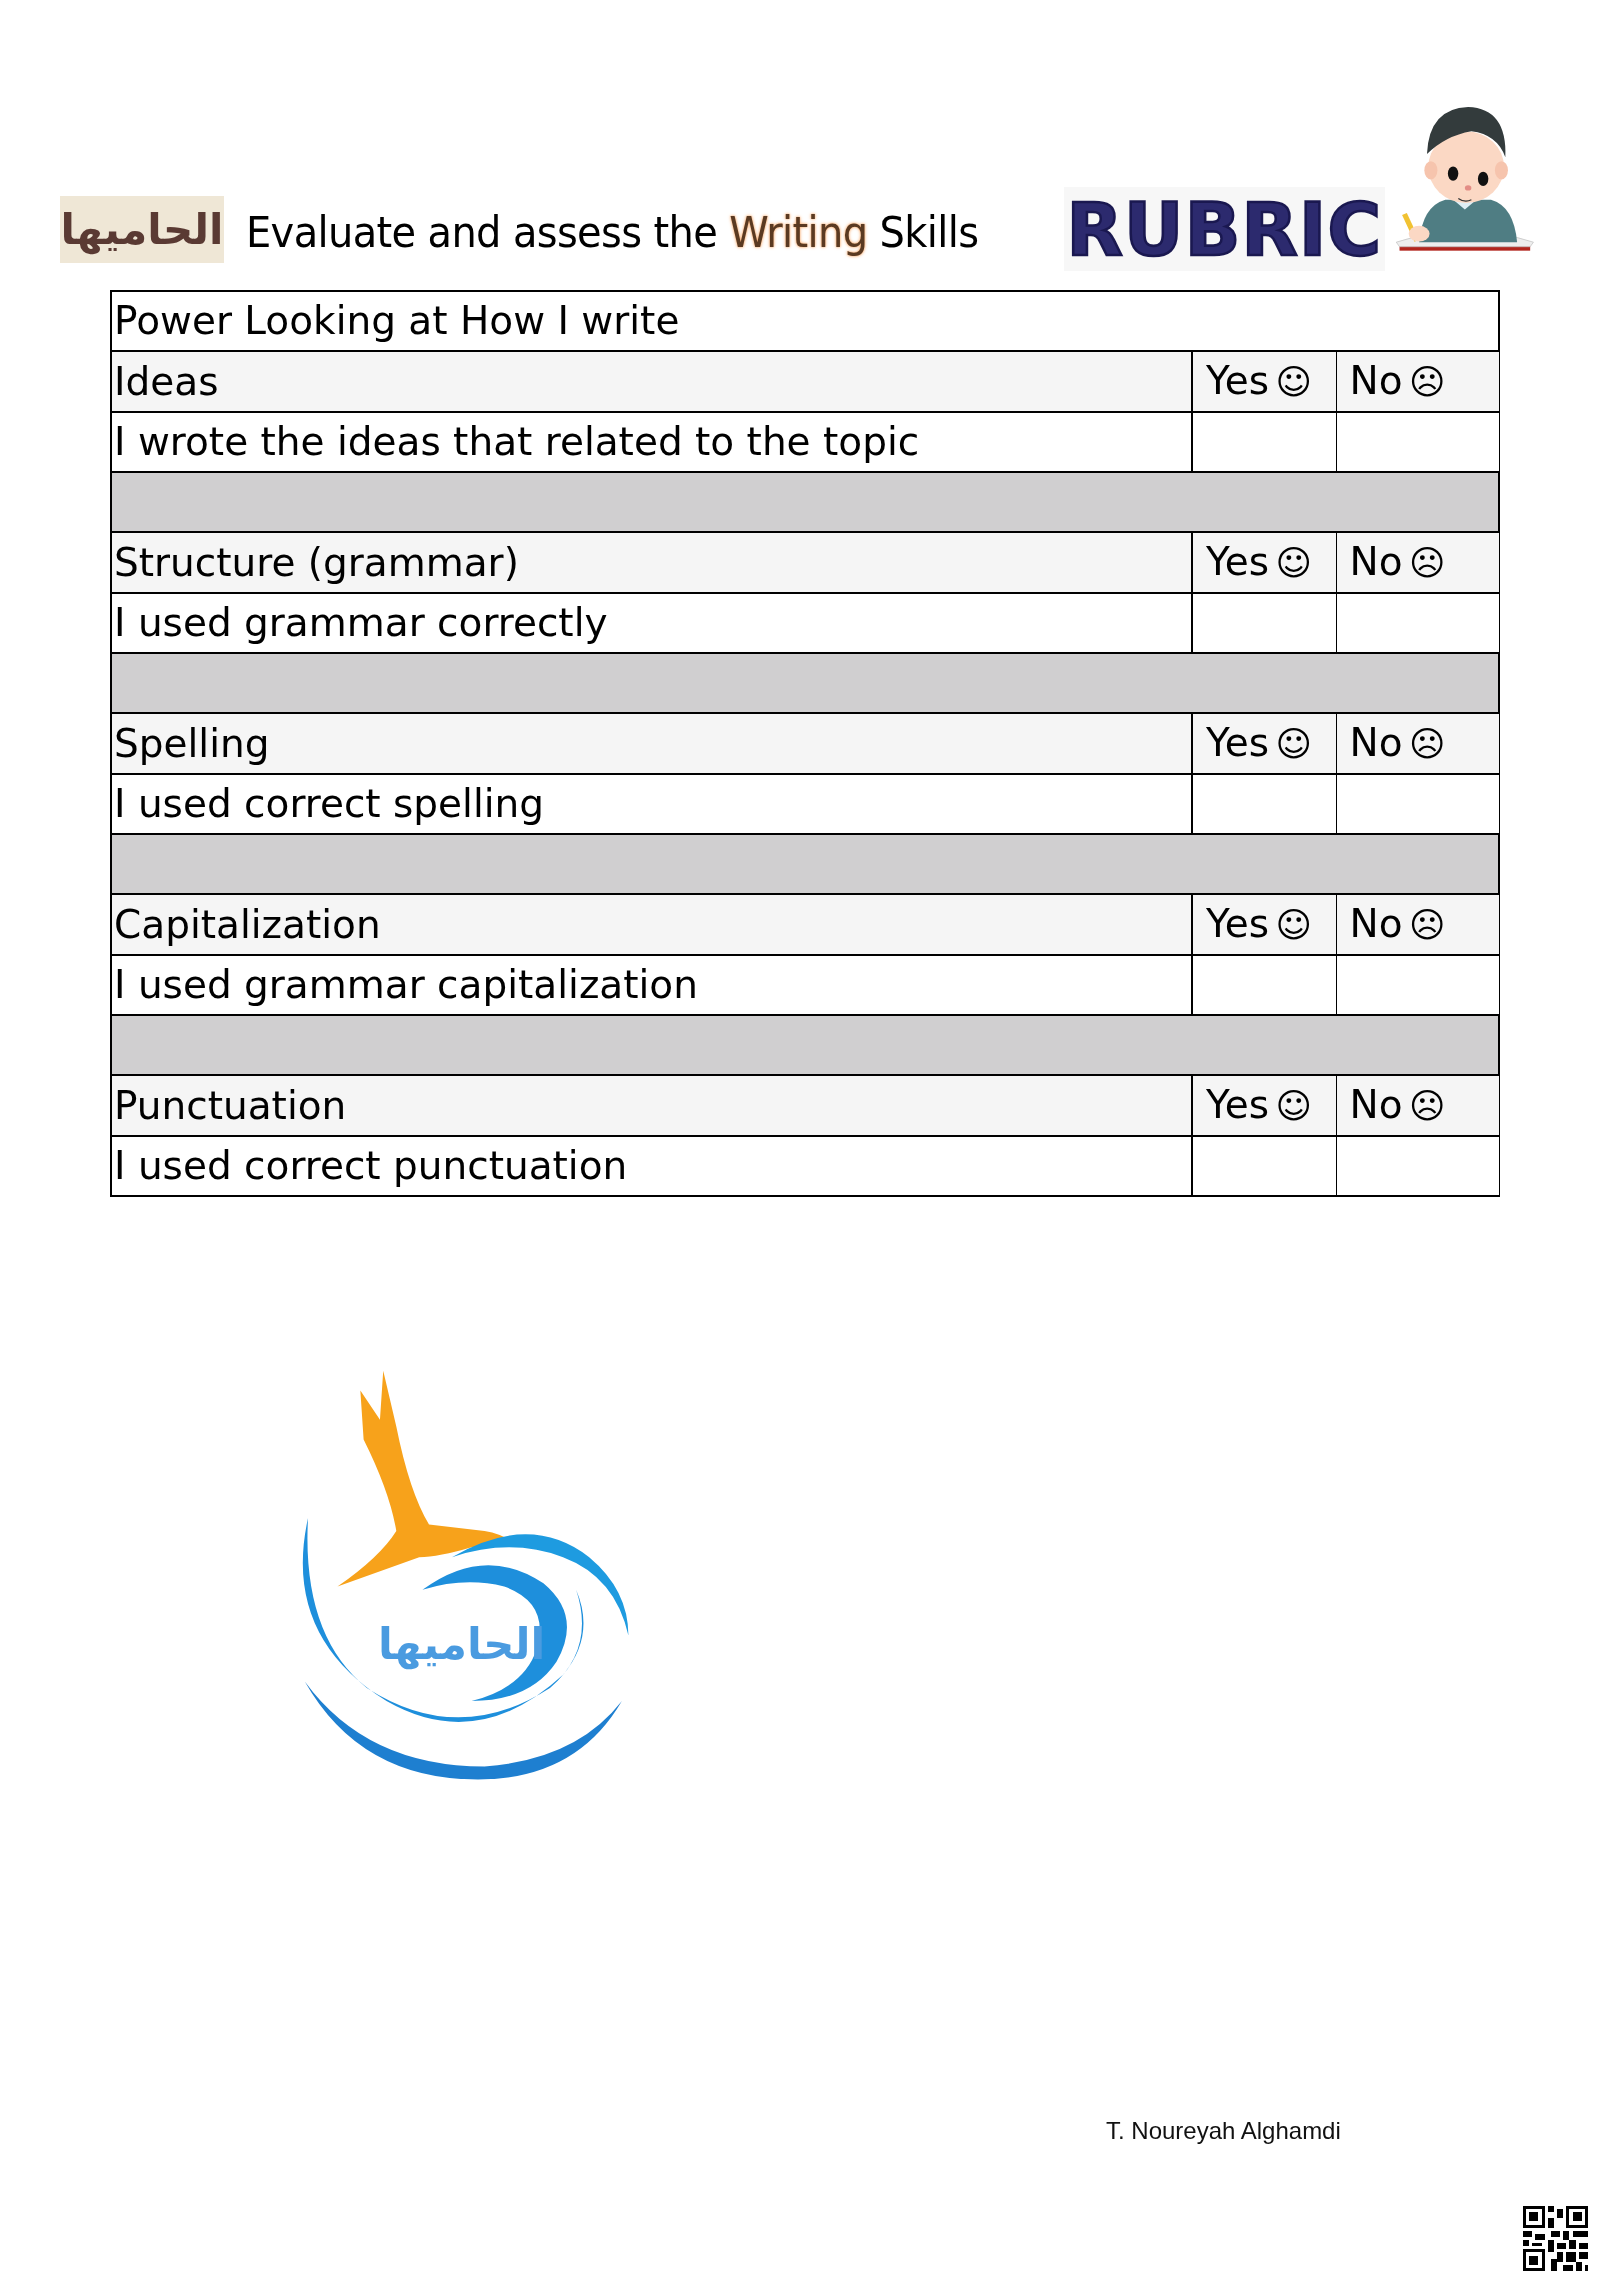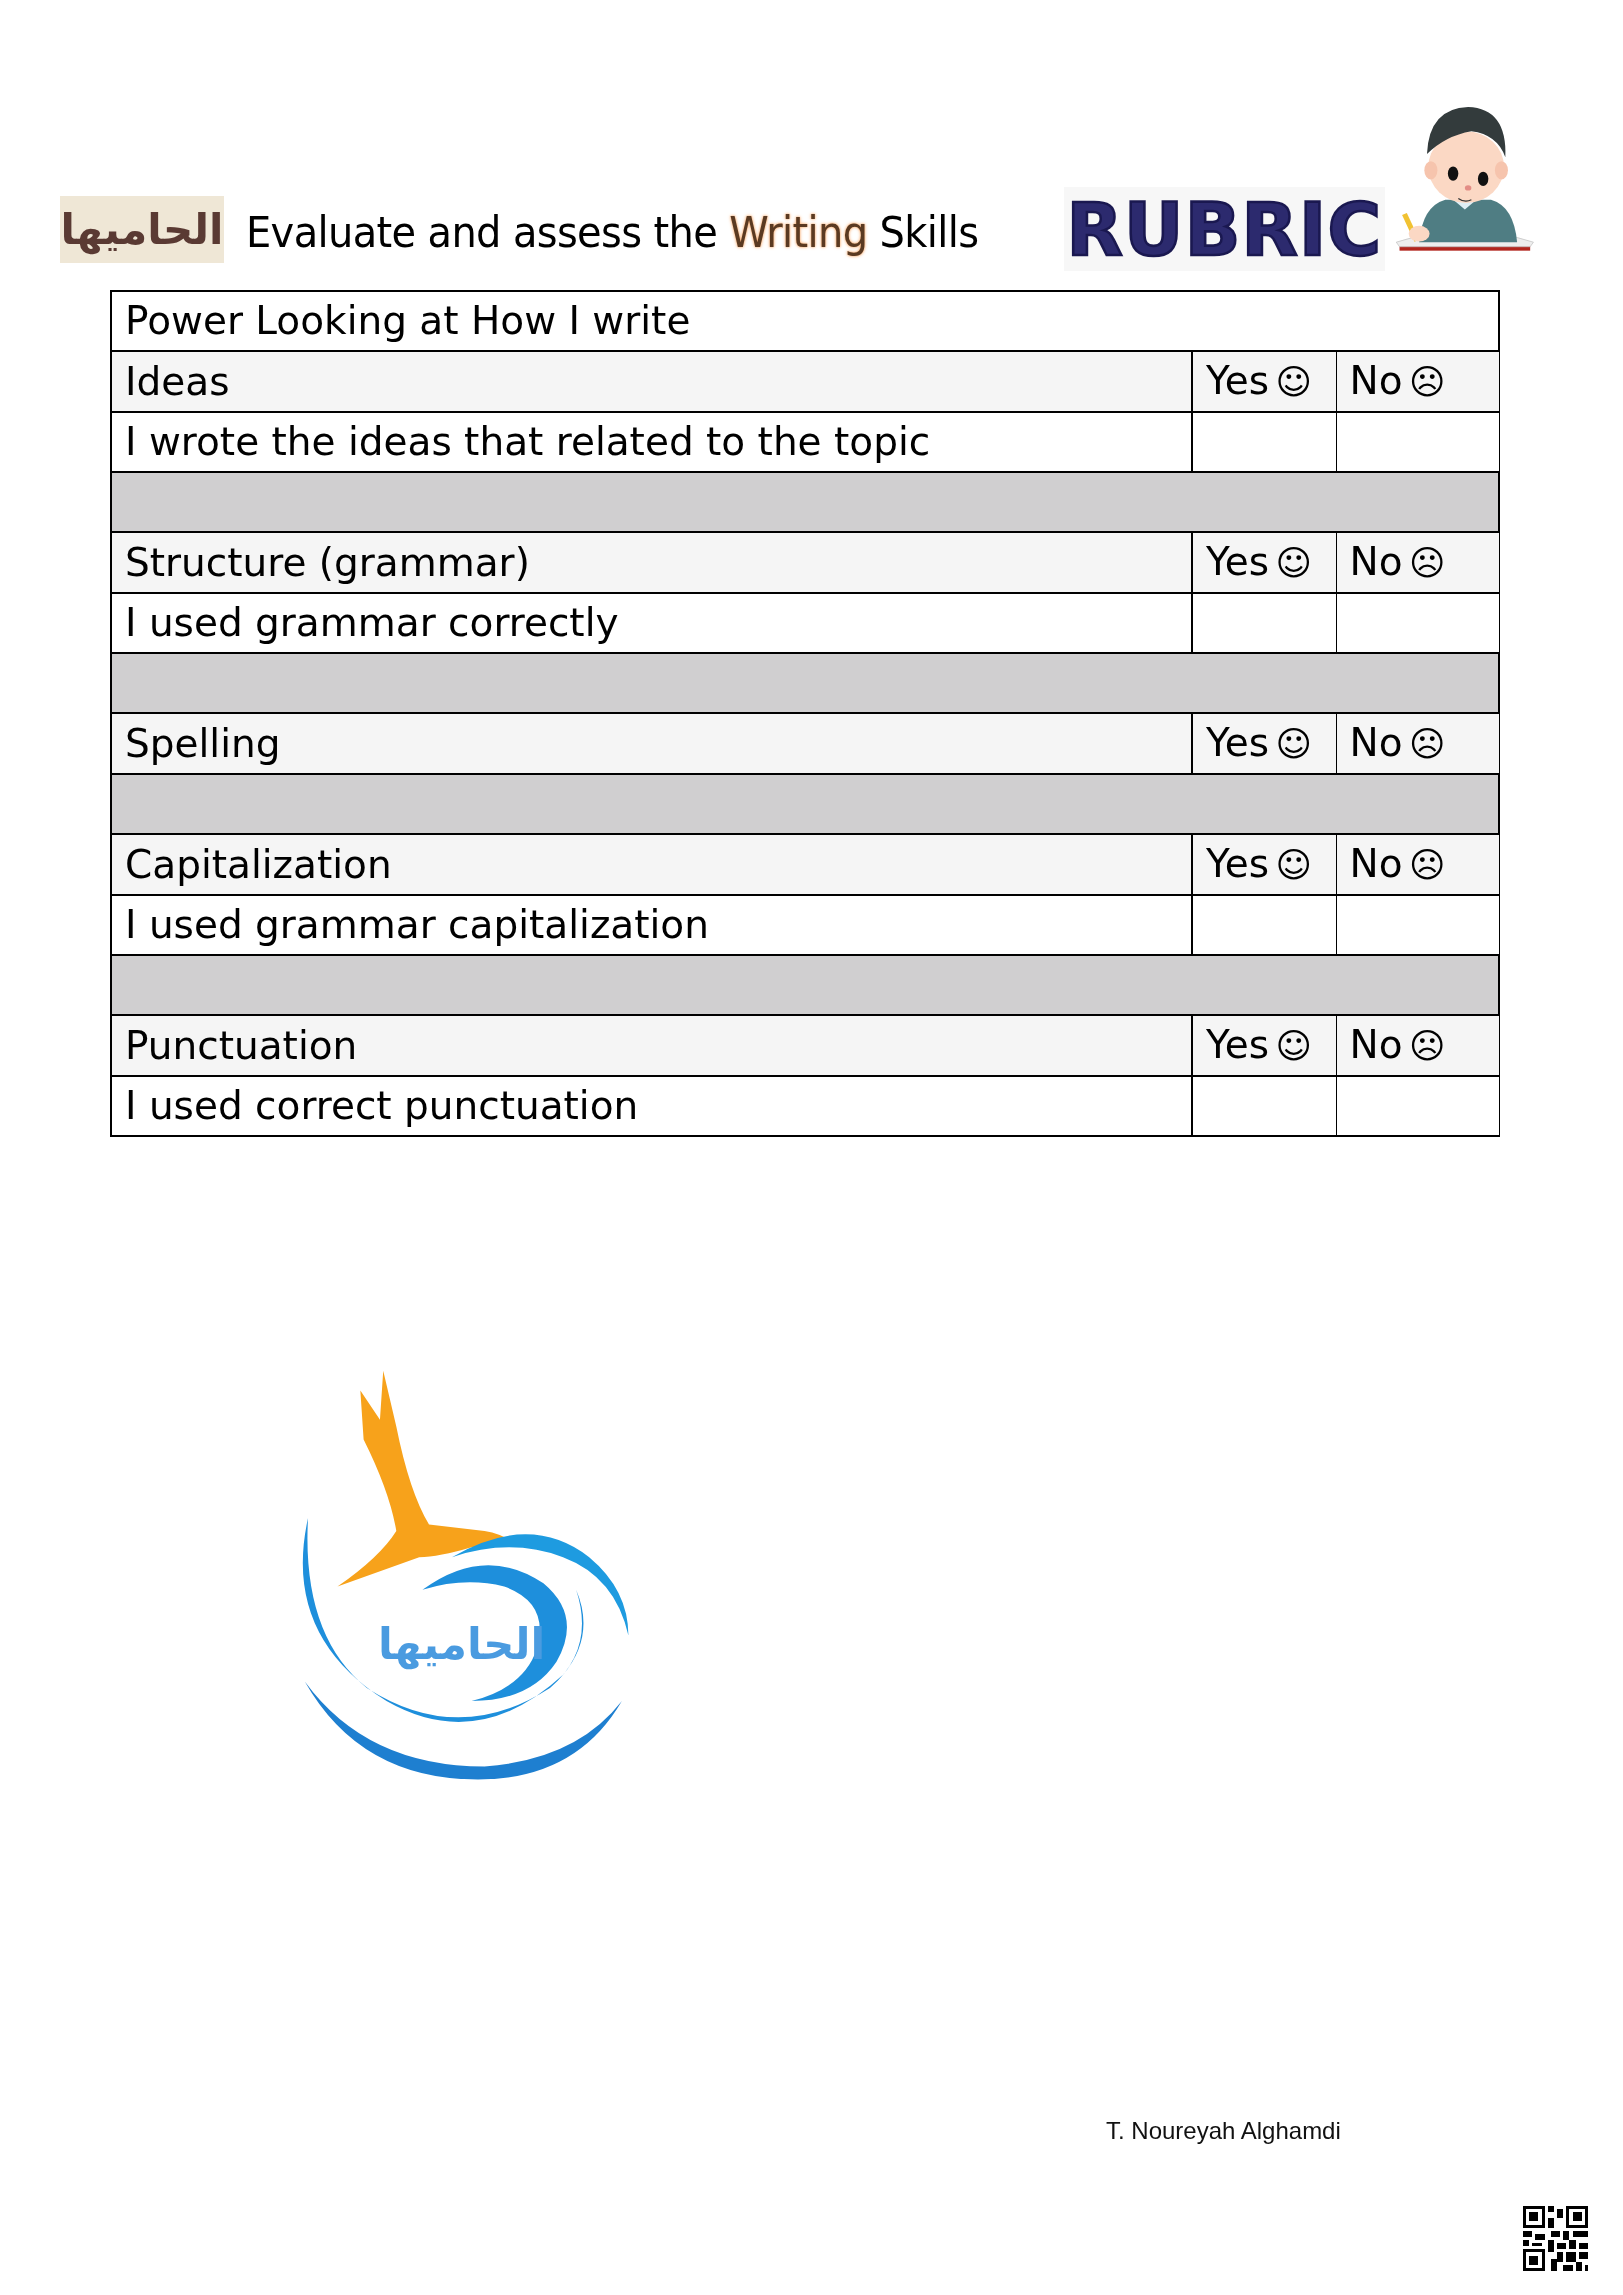--- a/index.html
+++ b/index.html
@@ -6,21 +6,21 @@
   body { width:1624px; height:2295px; position:relative; overflow:hidden; font-family:"DejaVu Sans", sans-serif; color:#000; }
   .header-logo { position:absolute; left:60px; top:196px; width:164px; height:67px; background:#efe7d6; display:flex; align-items:center; justify-content:center; }
   .header-logo span { font-family:"DejaVu Sans", sans-serif; font-weight:bold; font-size:42px; color:#5a3a33; direction:rtl; }
   .title { position:absolute; left:246px; top:200px; font-size:43px; line-height:65px; white-space:nowrap; letter-spacing:-0.7px; transform:scaleX(0.93); transform-origin:left center; }
   .title .hl { color:#5a3a22; text-shadow:0 0 3.9px #f7b27a, 0 0 2px #f7b27a; }
   .rubric-box { position:absolute; left:1064px; top:187px; width:321px; height:84px; background:#f7f7f7; display:flex; justify-content:center; }
   .rubric-box span { font-family:"DejaVu Sans", sans-serif; font-weight:900; font-size:73px; color:#2c2a6e; letter-spacing:1.3px; -webkit-text-stroke:2.6px #1a1850; }
   .kid { position:absolute; left:1393px; top:95px; width:145px; height:167px; }
 
   table.rubric { position:absolute; left:110px; top:290px; width:1388px; border-collapse:collapse; table-layout:fixed; }
-  table.rubric td { border:2px solid #000; height:58px; padding:0 0 0 13px; font-size:39px; line-height:58px; white-space:nowrap; overflow:hidden; }
+  table.rubric td { border:2px solid #000; height:58px; padding:0 0 0 2px; font-size:39px; line-height:58px; white-space:nowrap; overflow:hidden; }
   table.rubric td.c-yes, table.rubric td.c-no { border-left:1.3px solid #000; border-right:1.3px solid #000; padding-left:13px; }
   tr.heading td { background:#f5f5f5; }
   tr.gap td { background:#d0cfd0; }
   tr.title-row td { background:#fff; }
   .face { display:inline-block; font-size:35px; margin-left:6.5px; vertical-align:baseline; }
 
   .logo-bottom { position:absolute; left:288px; top:1361px; width:367px; height:425px; }
   .author { position:absolute; left:1106px; top:2117px; font-family:"Liberation Sans", sans-serif; font-size:24px; color:#111; }
   .qr { position:absolute; left:1523px; top:2206px; width:65px; height:65px; }
 </style>
@@ -91,20 +91,25 @@
     </tr>
     <tr class="gap">
         <td colspan="3"></td>
       </tr>
 
     <tr class="heading">
       <td>Spelling</td>
       <td class="c-yes"><span>Yes</span><span class="face">☺</span></td>
       <td class="c-no"><span>No</span><span class="face">☹</span></td>
     </tr>
+    <tr>
+      <td>I used correct spelling</td>
+      <td class="c-yes"></td>
+      <td class="c-no"></td>
+    </tr>
     <tr class="gap">
         <td colspan="3"></td>
       </tr>
 
     <tr class="heading">
       <td>Capitalization</td>
       <td class="c-yes"><span>Yes</span><span class="face">☺</span></td>
       <td class="c-no"><span>No</span><span class="face">☹</span></td>
     </tr>
     <tr>

